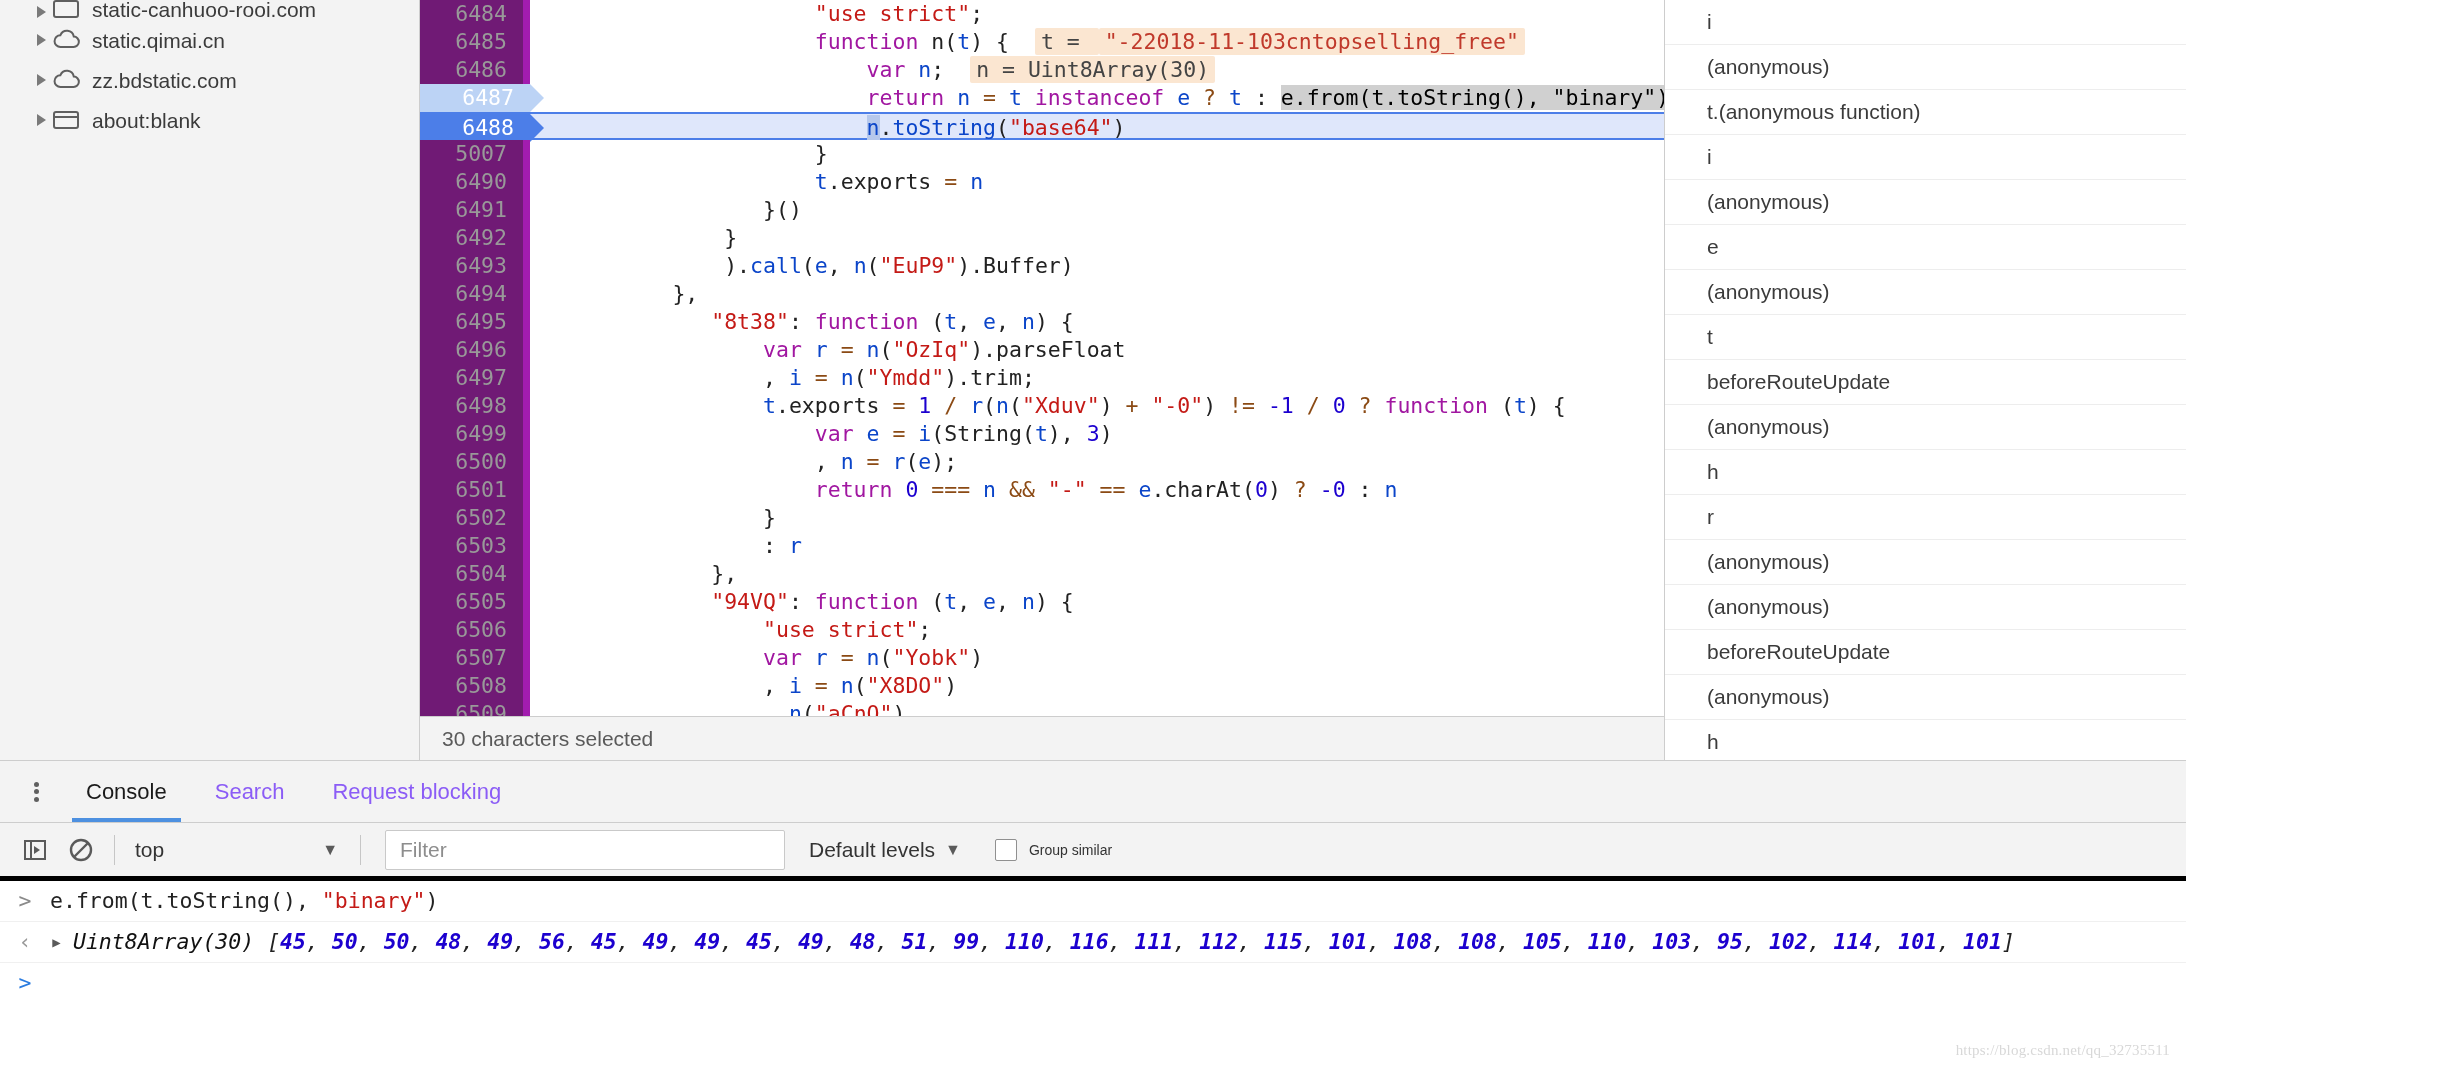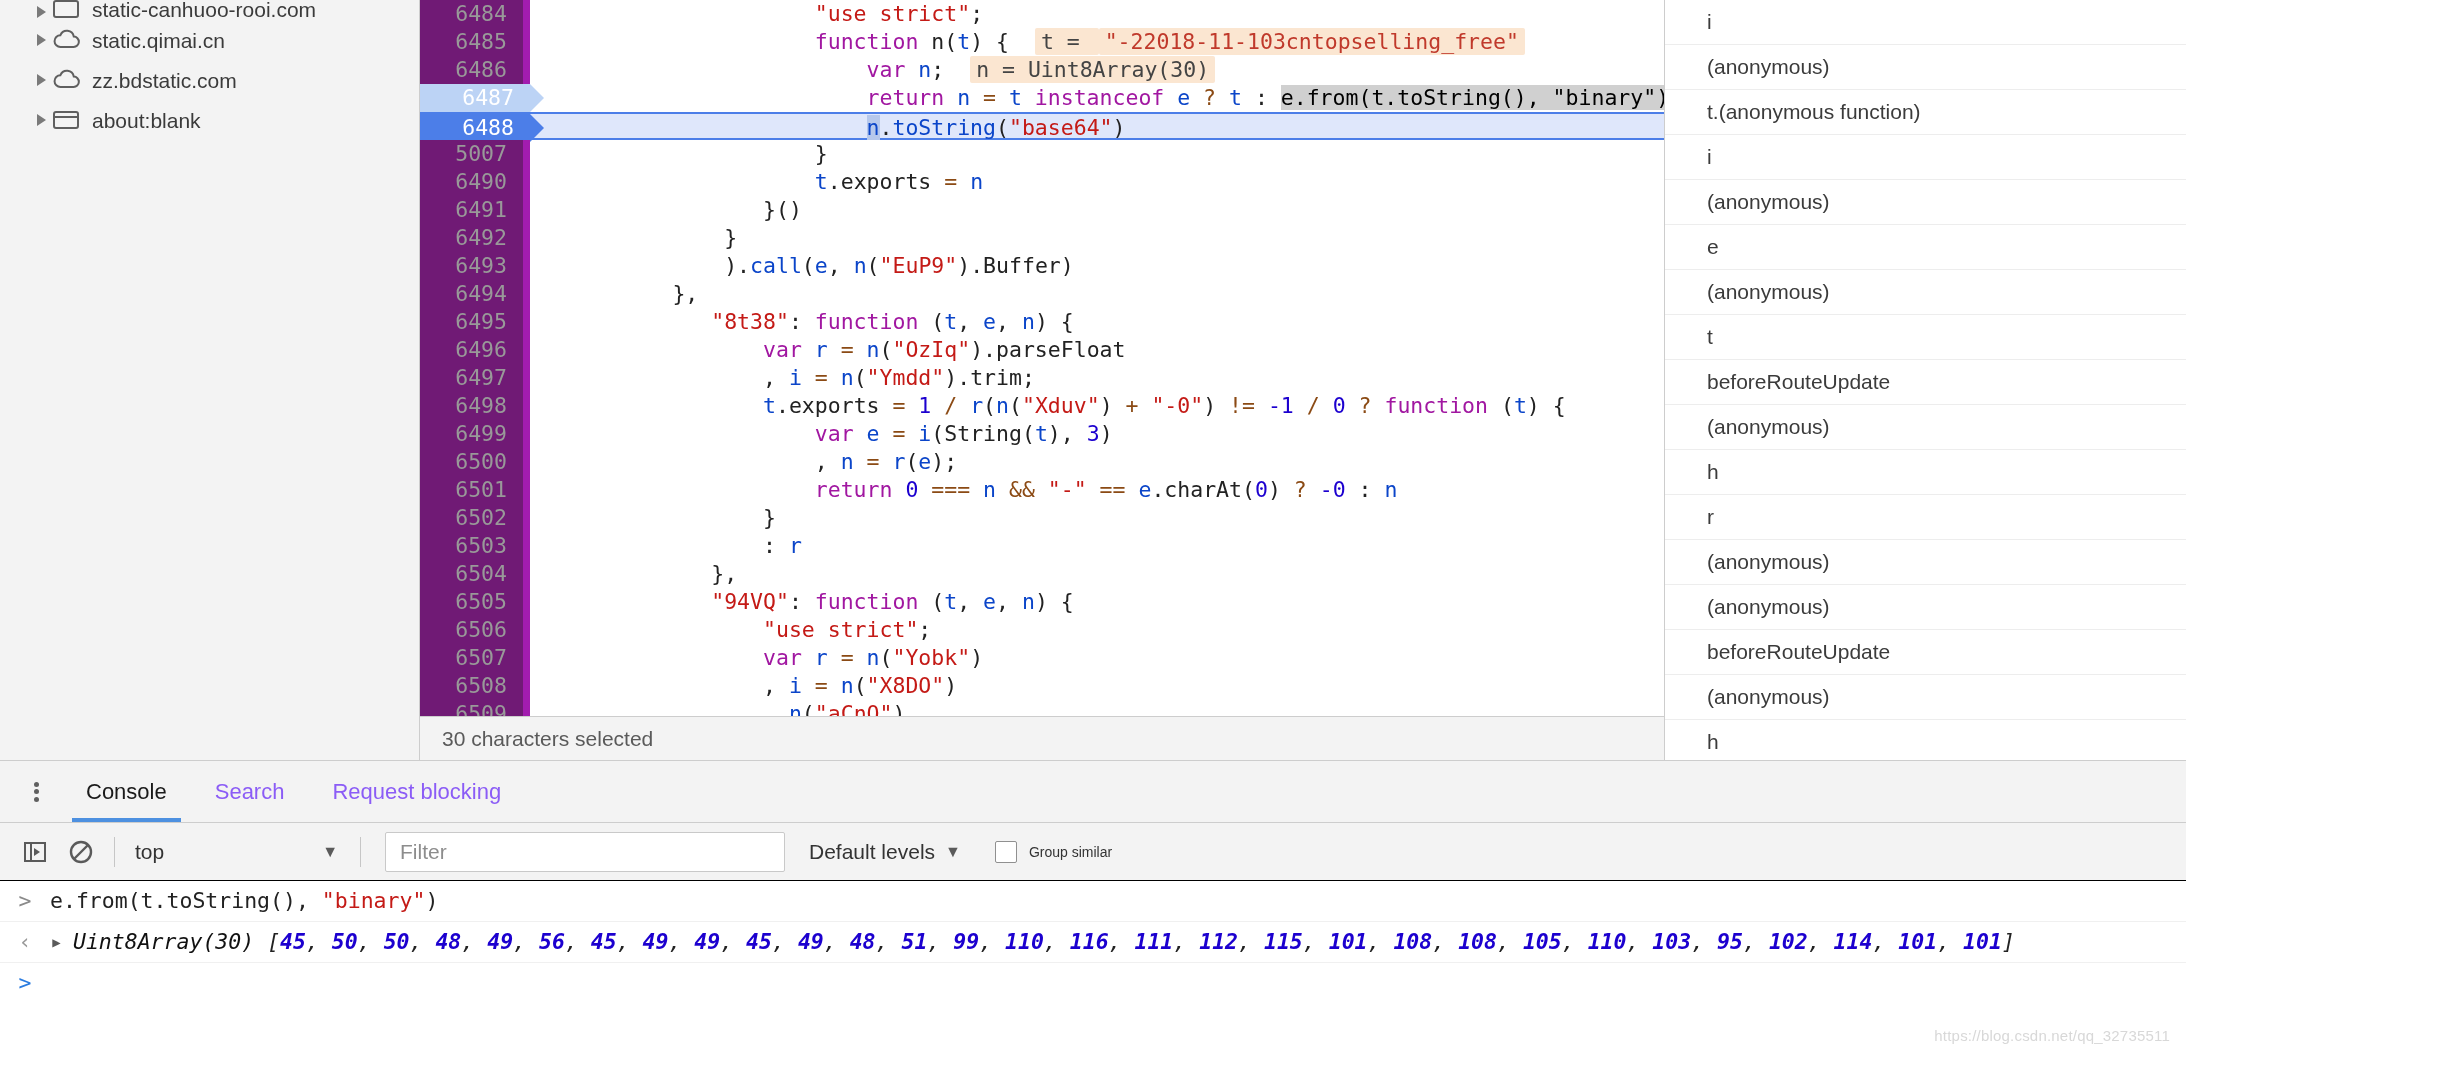--- a/index.html
+++ b/index.html
@@ -223,21 +223,21 @@
   .dtab.active::after {
     content: "";
     position: absolute; left: 10px; right: 10px; bottom: 0;
     height: 4px; background: #4d90e0;
   }
 
   .console-toolbar {
     height: 58px;
     flex: 0 0 58px;
     background: #f3f3f3;
-    border-bottom: 1px solid #000000;
+    border-bottom: 5px solid #000000;
     display: flex;
     align-items: center;
     padding: 0 12px;
   }
   .tb-btn {
     width: 46px; height: 46px;
     display: flex; align-items: center; justify-content: center;
     cursor: pointer;
   }
   .tb-sep {
@@ -314,25 +314,25 @@
   .disc {
     display: inline-block;
     margin-right: 10px;
     color: #5a5a5a;
   }
   .c-prompt-row { border-bottom: none; }
   .c-prompt-caret { color: #2b7ce0; }
 
   .watermark {
     position: absolute;
-    right: 16px; bottom: 26px;
+    right: 16px; bottom: 11px;
     font-size: 15px;
     color: #d8d8d8;
     letter-spacing: .2px;
-    font-family: Liberation Sans, sans-serif;
+    font-family: Liberation Serif, serif;
     margin-left: 32px;
   }
 </style>
 </head>
 <body>
 
 <div class="app">
 
   <div class="upper">
 

